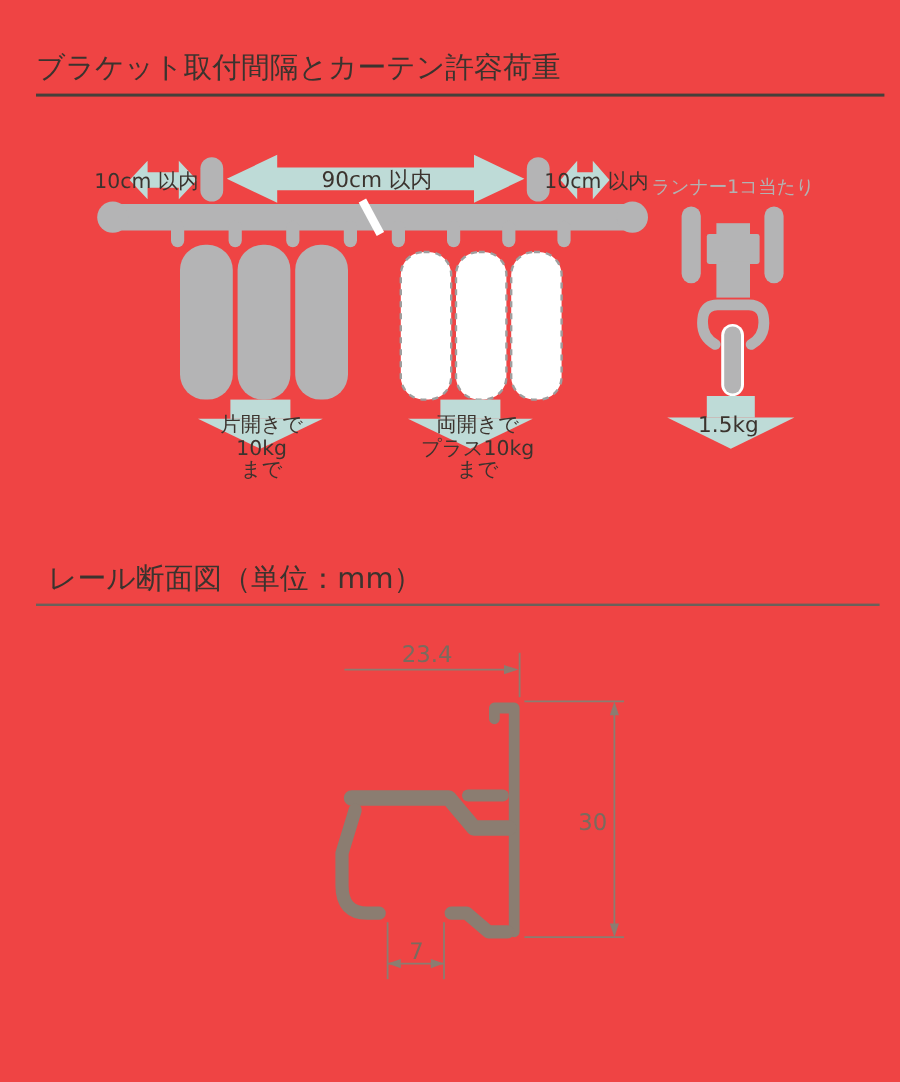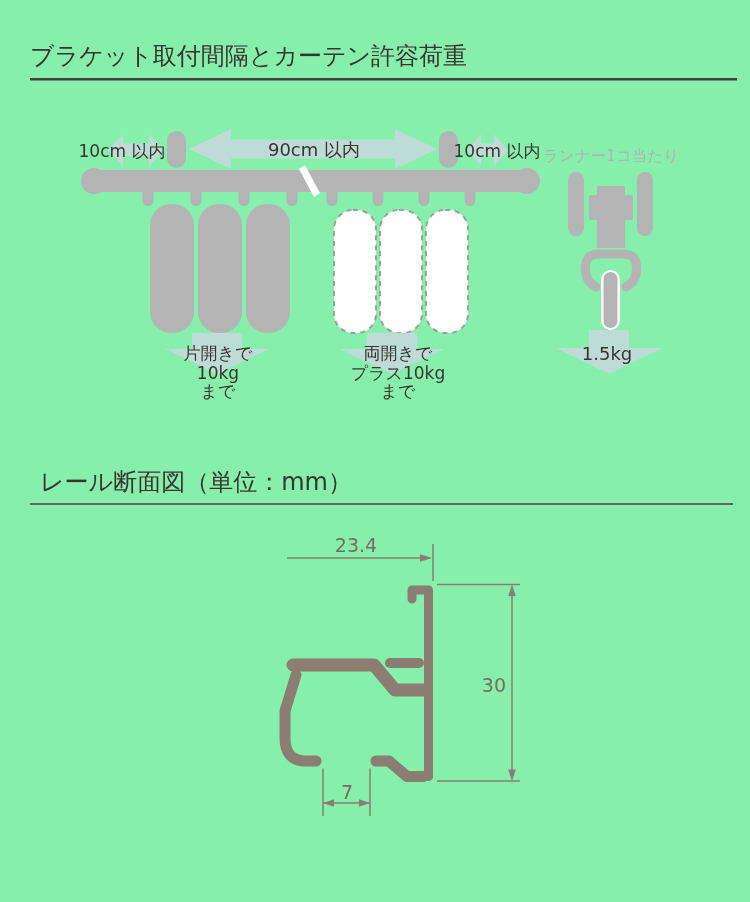--- a/index.html
+++ b/index.html
@@ -1,16 +1,16 @@
 <!DOCTYPE html>
 <html><head>
 <meta charset="utf-8">
 <style>
   html,body{margin:0;padding:0;background:#ffffff;}
-  .page{width:750px;height:902px;position:relative;background:#86efac;overflow:hidden;}
+  .page{width:750px;height:902px;position:relative;background:#ef4444;overflow:hidden;}
   svg{display:block;}
   text{font-family:"DejaVu Sans","Liberation Sans",sans-serif;}
   .t-dark{fill:#3b332e;}
   .t-gray{fill:#b2b2b2;}
   .t-dim{fill:#7a6b5e;}
   .gray{fill:#b4b4b5;}
   .teal{fill:#bedbd7;}
   .rule1{fill:#46403a;}
   .rule2{fill:#6a615a;}
   .dashed{fill:#ffffff;stroke:#9e9e9e;stroke-width:2;stroke-dasharray:5 5;}

